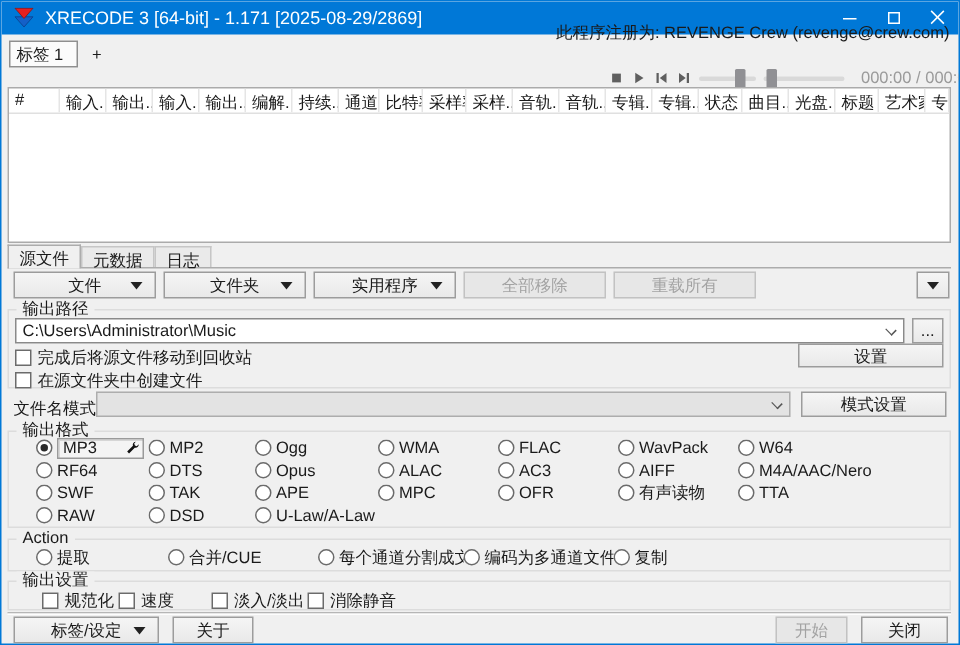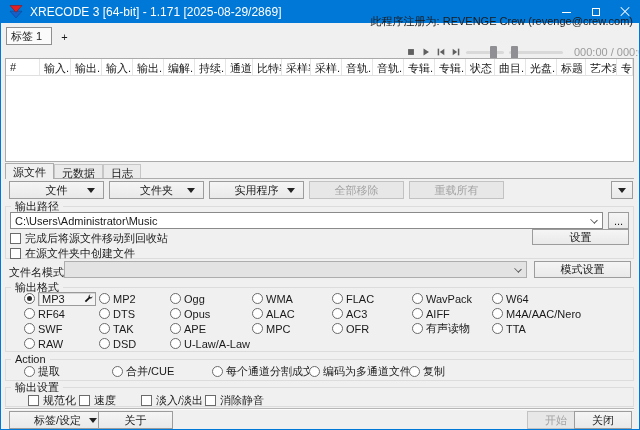--- a/index.html
+++ b/index.html
@@ -393,24 +393,24 @@
         </label>
       </div>
   </div>
 
   <div class="bottom-sep"></div>
   <div class="bottombar">
     <div class="btn" style="left:0;width:97px;">
         <span>标签/设定</span>
         <span class="arr"></span>
       </div>
-    <div class="btn" style="left:89px;width:75px;">
+    <div class="btn" style="left:106px;width:54px;">
         <span>关于</span>
       </div>
-    <div class="btn disabled" style="right:48px;width:58px;margin-left:15px;">
+    <div class="btn disabled" style="right:68px;width:48px;margin-left:15px;">
         <span>开始</span>
       </div>
     <div class="btn" style="right:1px;width:58px;">
         <span>关闭</span>
       </div>
   </div>
 
 </div>
 
 </body></html>

